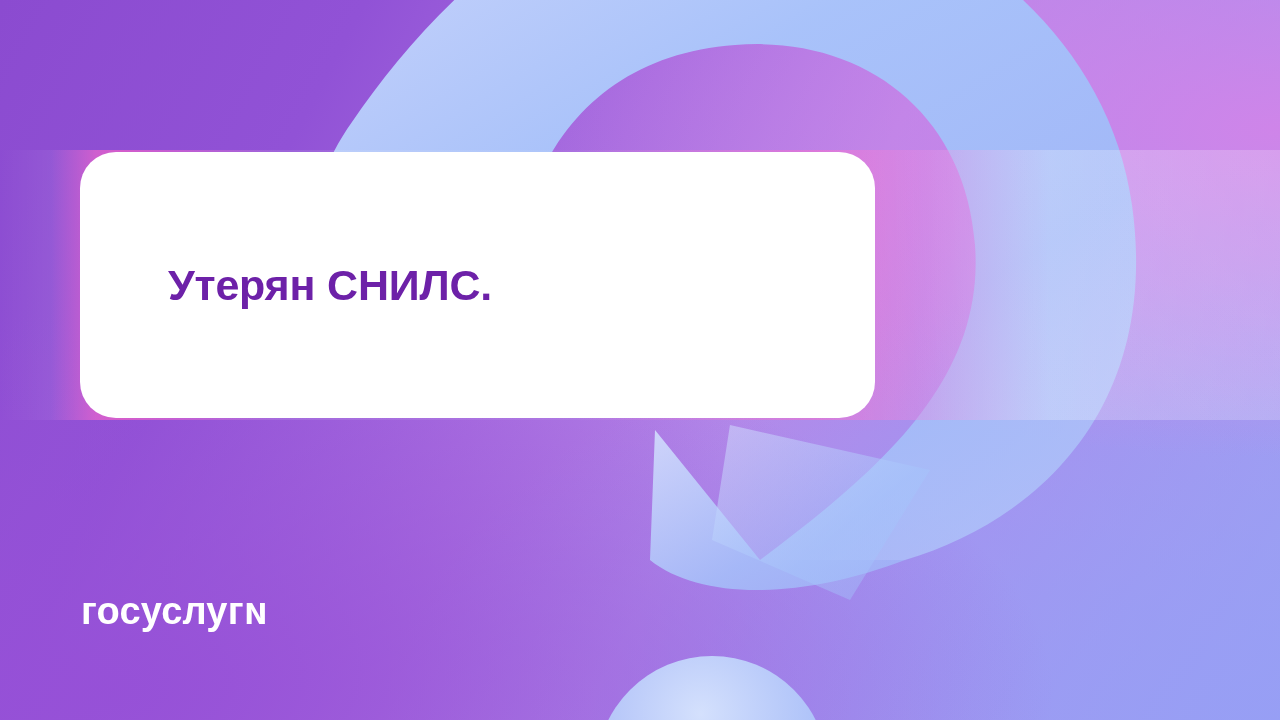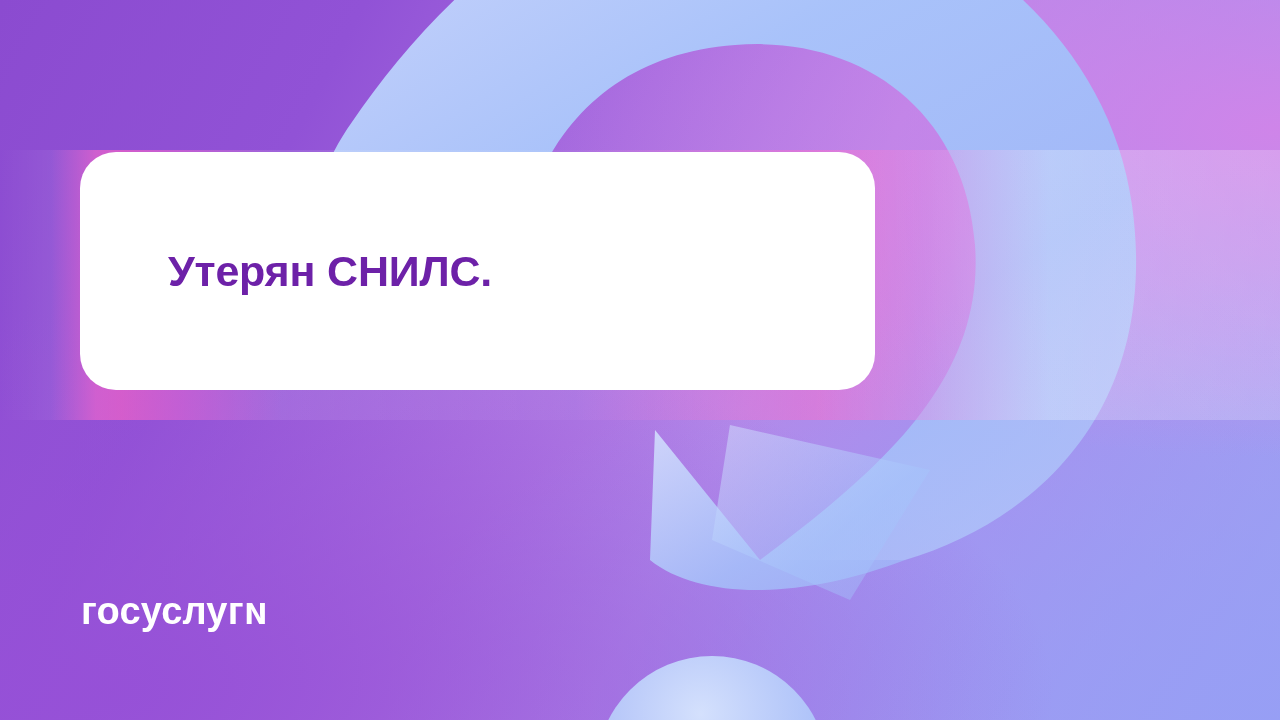--- a/index.html
+++ b/index.html
@@ -81,21 +81,21 @@
       rgba(255,255,255,0.10) 78%,
       rgba(255,255,255,0.12) 100%);
   }
 
   
   .card {
     position: absolute;
     left: 80px;
     top: 152px;
     width: 795px;
-    height: 238px;
+    height: 266px;
     background: #ffffff;
     border-radius: 36px;
     box-sizing: border-box;
     display: flex;
     flex-direction: column;
     justify-content: center;
     padding: 0 0 0 88px;
   }
   .headline {
     color: #6d21a8;

